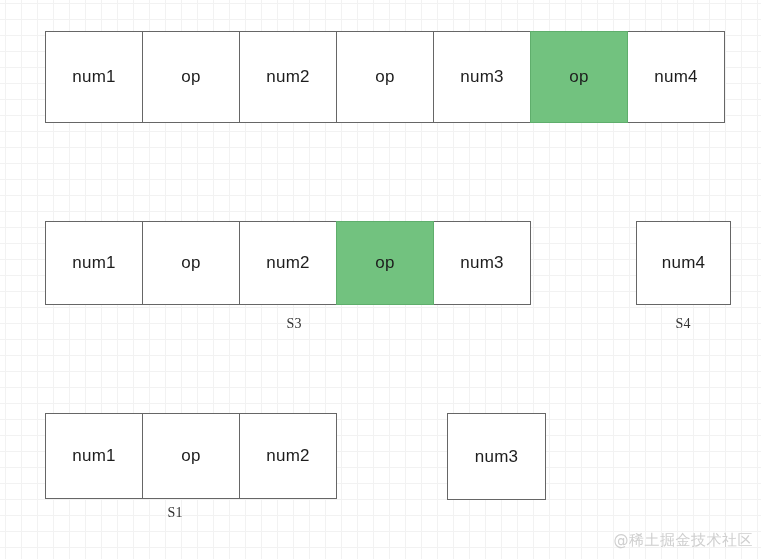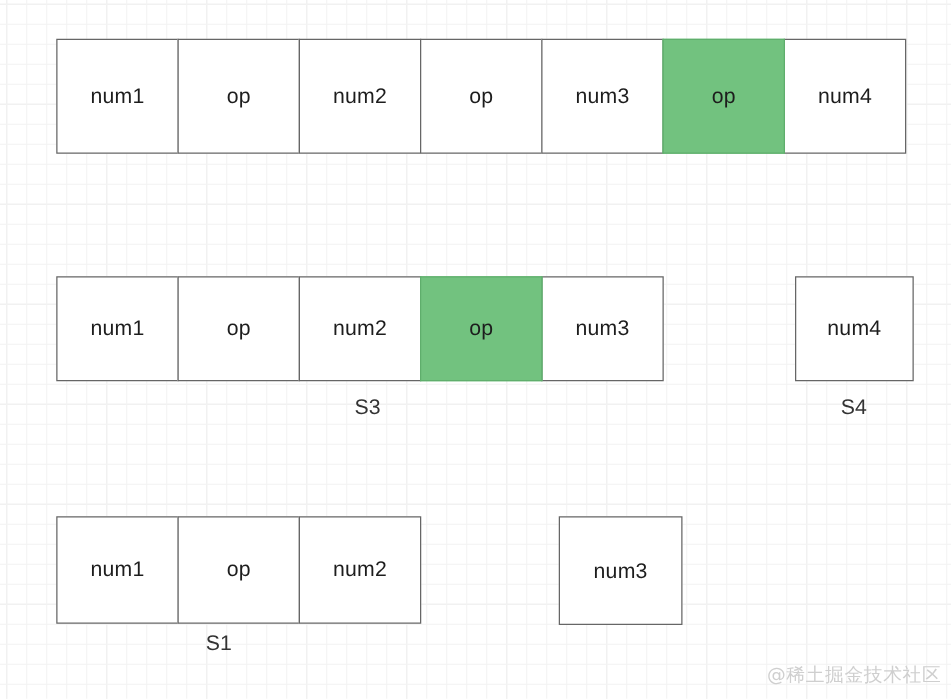--- a/index.html
+++ b/index.html
@@ -69,22 +69,22 @@
     justify-content: center;
     color: #1d1d1d;
     font-size: 17px;
     font-family: "Liberation Sans", sans-serif;
     letter-spacing: 0.2px;
   }
 
   .group-label {
     position: absolute;
     color: #333333;
-    font-size: 17px;
-    font-family: Liberation Sans, sans-serif;
+    font-size: 14px;
+    font-family: Liberation Serif, serif;
     text-align: center;
     white-space: nowrap;
     transform: translateX(-50%);
   }
 
   
   #row1 { left: 45px; top: 31px; }
   #row1 .cell { width: 98px; height: 92px; }
 
   

